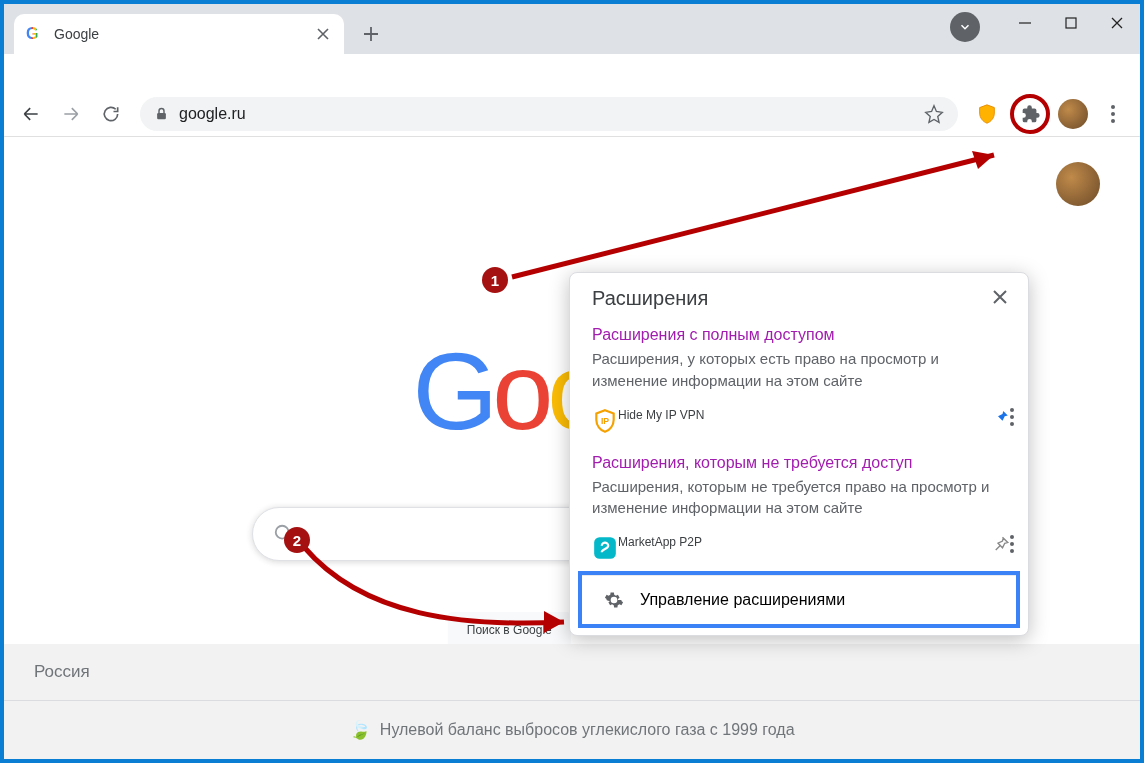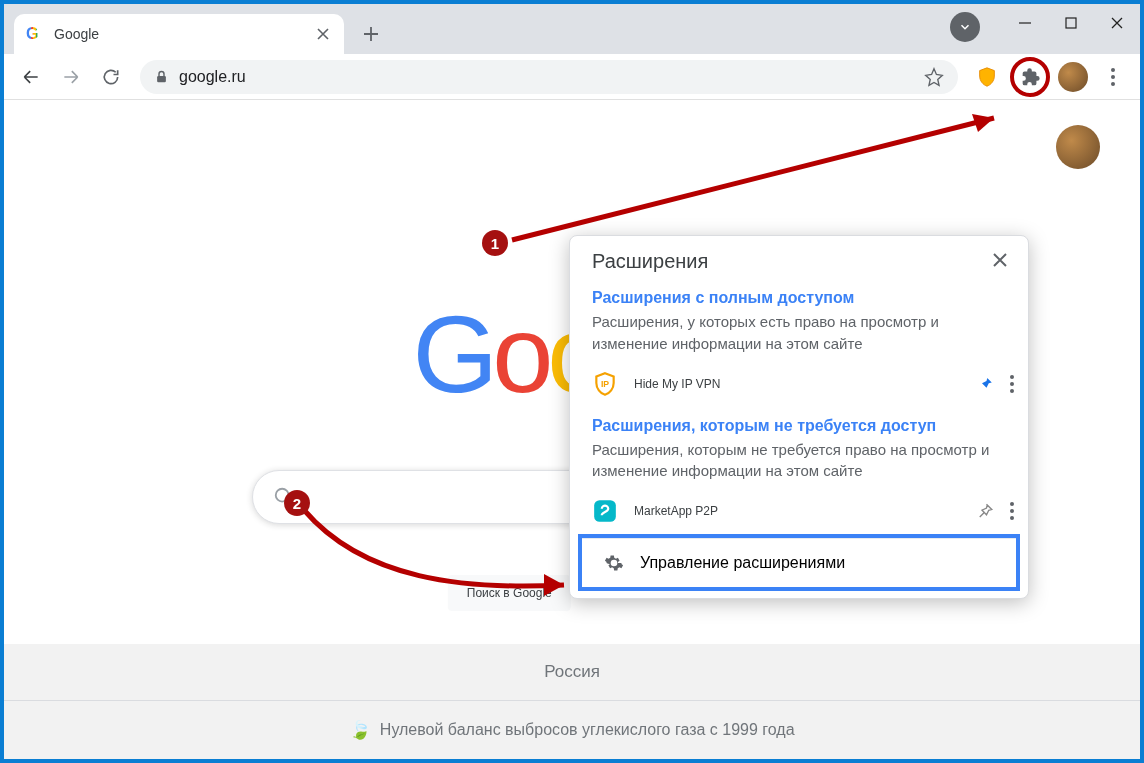--- a/index.html
+++ b/index.html
@@ -13,21 +13,21 @@
   .favicon .gG { font-weight: bold; font-size: 16px; background: linear-gradient(90deg,#4285f4 0 40%,#ea4335 40% 60%,#fbbc05 60% 80%,#34a853 80% 100%); -webkit-background-clip: text; color: transparent; }
   .tab-title { flex: 1; font-size: 14px; color: #3c4043; }
   .tab-close { width: 18px; height: 18px; display:flex;align-items:center;justify-content:center; color:#5f6368; }
   .newtab { width: 34px; height: 34px; margin: 0 0 3px 10px; display:flex;align-items:center;justify-content:center; color:#5f6368; font-size:20px;}
   .win-controls { position:absolute; right:0; top:0; height:38px; display:flex; }
   .win-btn { width:46px; display:flex;align-items:center;justify-content:center; color:#333; }
   .incognito { position:absolute; right: 160px; top: 8px; width:30px;height:30px; background:#5f6368; border-radius:50%; display:flex;align-items:center;justify-content:center;}
   .incognito svg { fill:#fff; }
 
   
-  .toolbar { height: 46px; background:#fff; border-bottom:1px solid #e0e0e0; display:flex; align-items:center; padding:0 10px; gap:6px; }
+  .toolbar { height: 46px; background:#fff; border-bottom:1px solid #e0e0e0; display:flex; align-items:center; padding:0 10px; gap:6px;margin-top:37px; }
   .nav-btn { width:34px; height:34px; border-radius:50%; display:flex;align-items:center;justify-content:center; color:#5f6368; }
   .omnibox { flex:1; height:34px; background:#f1f3f4; border-radius:17px; display:flex; align-items:center; padding:0 14px; gap:10px; margin:0 6px;}
   .omnibox .lock { color:#5f6368; }
   .omnibox-url { flex:1; font-size:16px; color:#202124; }
   .star { color:#5f6368; }
   .tb-icon { width:34px;height:34px;border-radius:50%; display:flex;align-items:center;justify-content:center; color:#5f6368; }
   .ext-circle { width:40px;height:40px;border:4px solid #b40000;border-radius:50%; display:flex;align-items:center;justify-content:center; margin:-3px 0; }
   .avatar { width:30px;height:30px;border-radius:50%; background: radial-gradient(circle at 35% 35%, #c08a4a, #6b4a28); }
   .avatar.big { width:44px;height:44px; }
   .kebab { display:flex;flex-direction:column;gap:3px;align-items:center;}
@@ -50,34 +50,34 @@
 
   .search-btns { position:absolute; top:475px; left:50%; transform:translateX(-50%); display:flex; gap:14px;}
   .gbtn { background:#f8f9fa; border:1px solid #f8f9fa; border-radius:4px; padding:10px 18px; font-size:12px; color:#3c4043;}
 
   
   .ext-dd { position:absolute; top:135px; left:565px; width:460px; background:#fff; border:1px solid #dadce0; border-radius:8px; box-shadow:0 4px 20px rgba(0,0,0,.25); padding-bottom:0; z-index:50;}
   .ext-dd-hdr { display:flex; align-items:center; padding:14px 14px 6px 22px; }
   .ext-dd-hdr h3 { font-size:20px; font-weight:400; color:#3c4043; flex:1; }
   .ext-dd .close { color:#5f6368; width:28px; text-align:center; }
   .ext-sec { padding: 10px 22px 6px; }
-  .ext-sec h4 { font-size:16px; color:#3b82f6; font-weight:700; margin-bottom:4px; }
+  .ext-sec h4 { font-size:16px; color:#a21caf; font-weight:400; margin-bottom:4px; }
   .ext-sec p { font-size:15px; color:#5f6368; line-height:1.45; }
-  .ext-row { display:flex; align-items:center; padding:10px 14px 10px 22px; gap:16px; }
+  .ext-row { display:flex; align-items:flex-start; padding:10px 14px 10px 22px; }
   .ext-row .icon { width:26px;height:26px; }
   .ext-row .name { flex:1; font-size:12px; color:#3c4043; }
   .pin { color:#1a73e8; }
   .pin.gray { color:#888; }
   .manage { display:flex; align-items:center; gap:16px; padding:14px 22px; border-top:1px solid #e8eaed;}
   .manage-box { border:4px solid #3b82f6; margin:0 8px 7px; }
   .gear { color:#5f6368; }
 
   
   .gfooter { position:absolute; bottom:0; left:0; right:0; background:#f2f2f2; }
-  .gf1 { padding:18px 30px; font-size:17px; color:#70757a; border-bottom:1px solid #dadce0;text-align:center; }
+  .gf1 { padding:18px 30px; font-size:17px; color:#70757a; border-bottom:1px solid #dadce0; }
   .gf2 { padding:18px 0; text-align:center; font-size:16px; color:#70757a; display:flex;align-items:center;justify-content:center;gap:8px;}
   .leaf { color: #34a853; font-size: 18px; }
 
   
   .callout { position:absolute; width:26px;height:26px;border-radius:50%; background:#a51010; color:#fff; font-weight:bold; font-size:15px; display:flex;align-items:center;justify-content:center; z-index:60;}
   svg.arrow { position:absolute; z-index:55; pointer-events:none; overflow:visible; }
   svg.arrow path, svg.arrow line { stroke:#b40000; stroke-width:5; fill:none; }
   svg.arrow .head { fill:#b40000; stroke:none; } 
 </style>
 </head>

